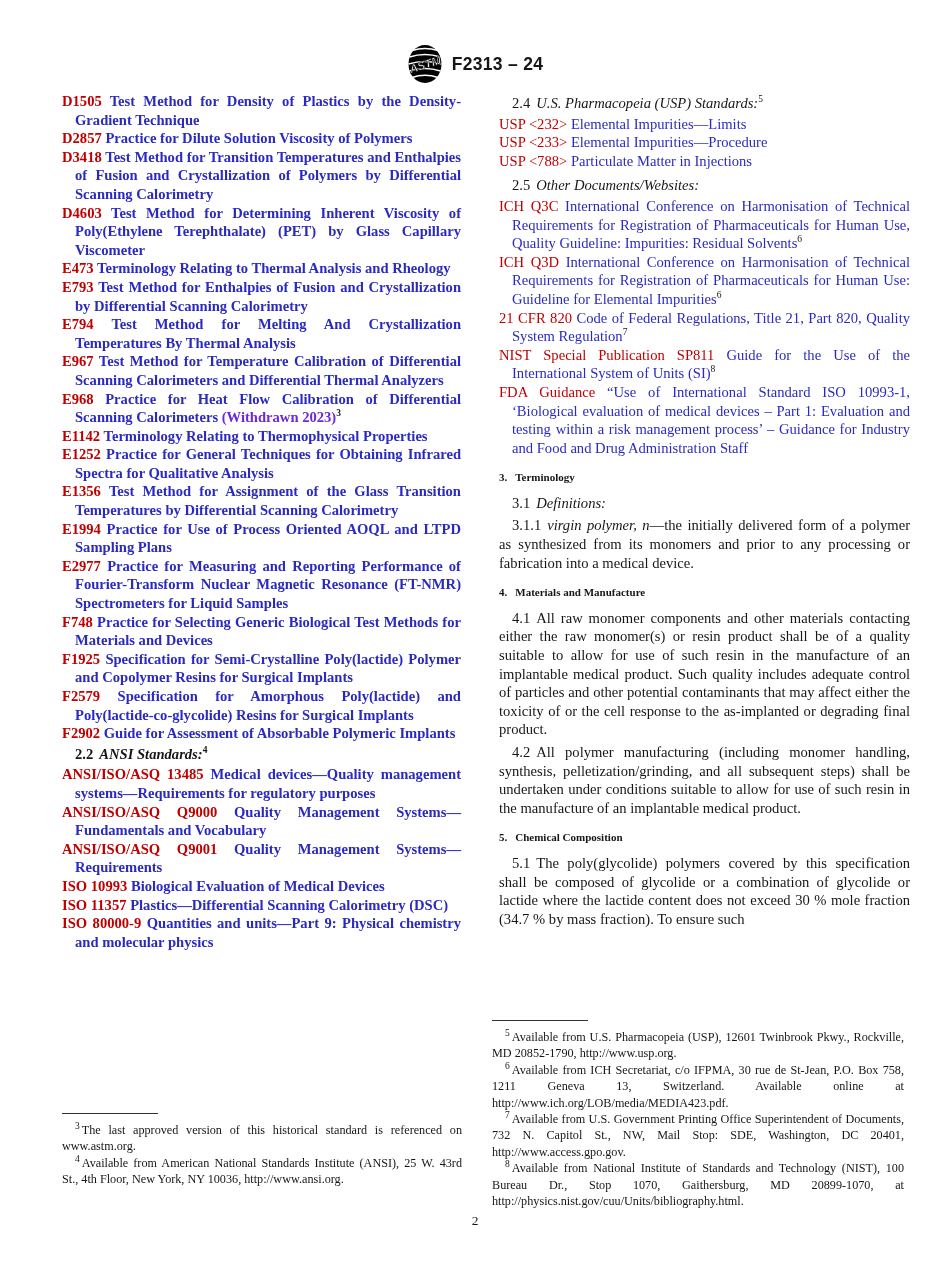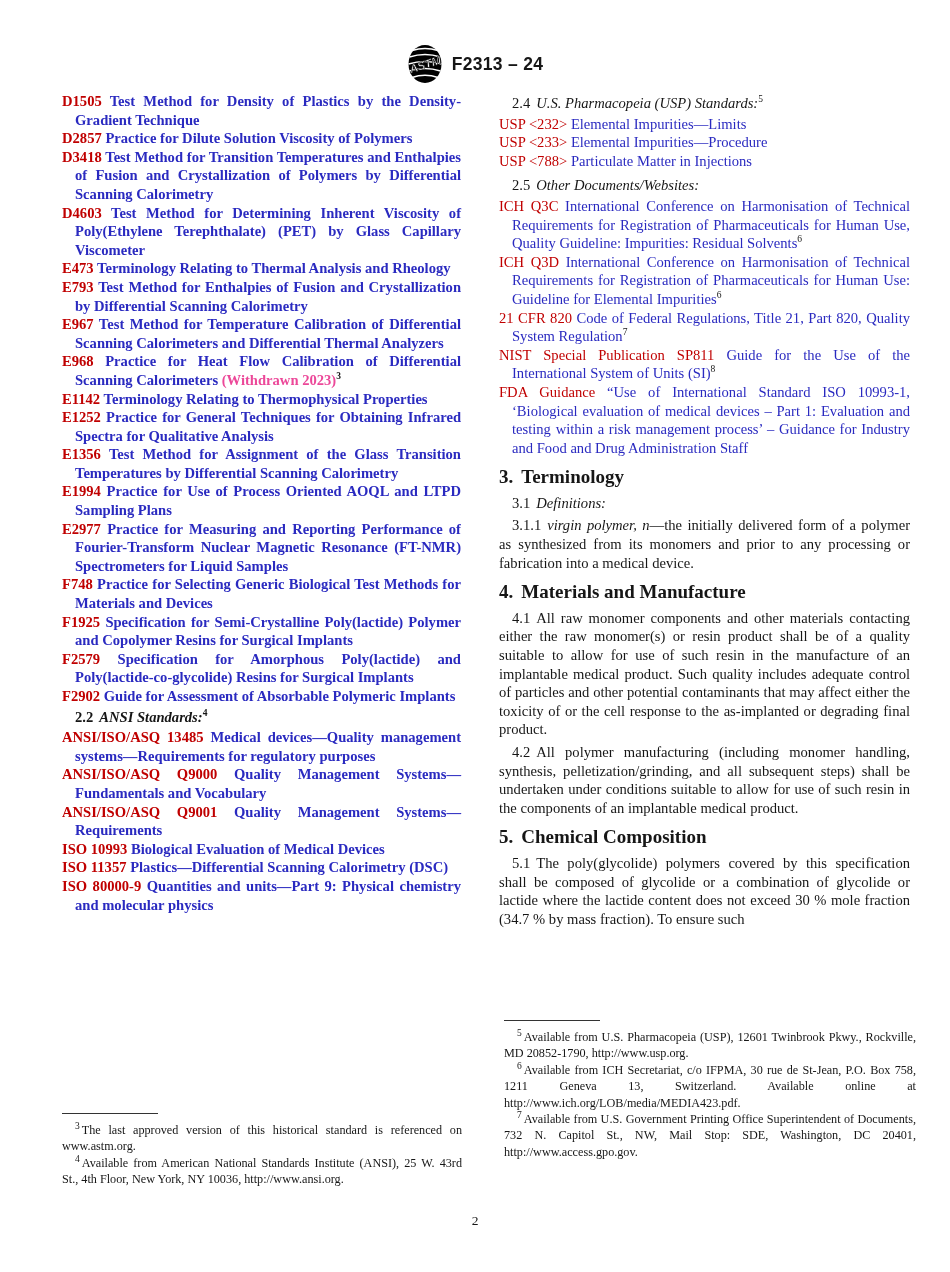--- a/index.html
+++ b/index.html
@@ -6,32 +6,32 @@
   .page{position:relative;width:950px;height:1272px;background:#ffffff;overflow:hidden;
         font-family:"Liberation Serif",serif;color:#161616;}
   .header{position:absolute;top:44px;left:0;right:0;display:flex;align-items:center;justify-content:center;gap:9px;}
   .doc-title{font-family:"Liberation Sans",sans-serif;font-weight:700;font-size:17.5px;letter-spacing:.3px;text-align:center;}
   .col{position:absolute;top:92px;font-size:14.6px;line-height:18.6px;}
   .col-left{left:62px;width:399px;font-weight:bold;}
   .col-right{left:468px;width:411px;margin-left:31px;}
   .ref{margin:0;padding-left:13px;text-indent:-13px;text-align:justify;}
   .code{color:#c00000;}
   .rtitle{color:#2a2ac0;}
-  .suffix{color:#ec4899;}
+  .suffix{color:#6d28d9;}
   sup{font-size:9.5px;line-height:0;vertical-align:super;}
   .subhead{margin:2px 0 2px;text-indent:13px;}
   .subhead i{margin-left:6px;}
   .mt{margin-top:6px;}
-  h2{font-size:19px;line-height:18.6px;margin:11px 0 7px;font-weight:700;}
+  h2{font-size:11px;line-height:18.6px;margin:11px 0 7px;font-weight:700;}
   .hnum{margin-right:8px;}
   .para{margin:0 0 4px;text-indent:13px;text-align:justify;font-family:Liberation Serif, serif;}
   .pnum{margin-right:6px;}
   .footnotes{position:absolute;font-size:12.2px;line-height:16.4px;}
   .fn-left{left:62px;top:1113px;width:400px;}
-  .fn-right{left:504px;top:1020px;width:412px;}
+  .fn-right{left:492px;top:1020px;width:412px;}
   .fnrule{width:96px;border-top:1.4px solid #333;margin-bottom:8px;}
   .fn{margin:0;text-indent:13px;text-align:justify;}
   .fn sup{margin-right:2px;}
   .pageno{position:absolute;top:1213px;left:0;right:0;text-align:center;font-size:13.5px;}
 </style>
 </head>
 <body>
 
 <div class="page">
 
@@ -59,20 +59,21 @@
 
         <p class="ref"><span class="code">D3418</span> <span class="rtitle">Test Method for Transition Temperatures and Enthalpies of Fusion and Crystallization of Polymers by Differential Scanning Calorimetry</span><span class="suffix"></span><sup></sup></p>
 
         <p class="ref"><span class="code">D4603</span> <span class="rtitle">Test Method for Determining Inherent Viscosity of Poly(Ethylene Terephthalate) (PET) by Glass Capillary Viscometer</span><span class="suffix"></span><sup></sup></p>
 
 
         <p class="ref"><span class="code">E473</span> <span class="rtitle">Terminology Relating to Thermal Analysis and Rheology</span><span class="suffix"></span><sup></sup></p>
 
         <p class="ref"><span class="code">E793</span> <span class="rtitle">Test Method for Enthalpies of Fusion and Crystallization by Differential Scanning Calorimetry</span><span class="suffix"></span><sup></sup></p>
 
+        <p class="ref"><span class="code">E794</span> <span class="rtitle">Test Method for Melting And Crystallization Temperatures By Thermal Analysis</span><span class="suffix"></span><sup></sup></p>
 
         <p class="ref"><span class="code">E967</span> <span class="rtitle">Test Method for Temperature Calibration of Differential Scanning Calorimeters and Differential Thermal Analyzers</span><span class="suffix"></span><sup></sup></p>
 
         <p class="ref"><span class="code">E968</span> <span class="rtitle">Practice for Heat Flow Calibration of Differential Scanning Calorimeters</span><span class="suffix"> (Withdrawn 2023)</span><sup>3</sup></p>
 
         <p class="ref"><span class="code">E1142</span> <span class="rtitle">Terminology Relating to Thermophysical Properties</span><span class="suffix"></span><sup></sup></p>
 
         <p class="ref"><span class="code">E1252</span> <span class="rtitle">Practice for General Techniques for Obtaining Infrared Spectra for Qualitative Analysis</span><span class="suffix"></span><sup></sup></p>
 
         <p class="ref"><span class="code">E1356</span> <span class="rtitle">Test Method for Assignment of the Glass Transition Temperatures by Differential Scanning Calorimetry</span><span class="suffix"></span><sup></sup></p>
@@ -142,21 +143,21 @@
     <h2><span class="hnum">3.</span><span>Terminology</span></h2>
 
     <p class="para"><span class="pnum">3.1</span><i>Definitions:</i></p>
 
     <p class="para"><span class="pnum">3.1.1</span><i>virgin polymer, n</i><span>—the initially delivered form of a polymer as synthesized from its monomers and prior to any processing or fabrication into a medical device.</span></p>
 
     <h2><span class="hnum">4.</span><span>Materials and Manufacture</span></h2>
 
     <p class="para"><span class="pnum">4.1</span><span>All raw monomer components and other materials contacting either the raw monomer(s) or resin product shall be of a quality suitable to allow for use of such resin in the manufacture of an implantable medical product. Such quality includes adequate control of particles and other potential contaminants that may affect either the toxicity of or the cell response to the as-implanted or degrading final product.</span></p>
 
-    <p class="para"><span class="pnum">4.2</span><span>All polymer manufacturing (including monomer handling, synthesis, pelletization/grinding, and all subsequent steps) shall be undertaken under conditions suitable to allow for use of such resin in the components of an implantable medical product.</span></p>
+    <p class="para"><span class="pnum">4.2</span><span>All polymer manufacturing (including monomer handling, synthesis, pelletization/grinding, and all subsequent steps) shall be undertaken under conditions suitable to allow for use of such resin in the manufacture of an implantable medical product.</span></p>
 
     <h2><span class="hnum">5.</span><span>Chemical Composition</span></h2>
 
     <p class="para"><span class="pnum">5.1</span><span>The poly(glycolide) polymers covered by this specification shall be composed of glycolide or a combination of glycolide or lactide where the lactide content does not exceed 30 % mole fraction (34.7 % by mass fraction). To ensure such</span></p>
   </div>
 
   <div class="footnotes fn-left">
     <div class="fnrule"></div>
     <div>
 
@@ -169,18 +170,19 @@
   <div class="footnotes fn-right">
     <div class="fnrule"></div>
     <div>
 
         <p class="fn"><sup>5</sup><span>Available from U.S. Pharmacopeia (USP), 12601 Twinbrook Pkwy., Rockville, MD 20852-1790, http://www.usp.org.</span></p>
 
         <p class="fn"><sup>6</sup><span>Available from ICH Secretariat, c/o IFPMA, 30 rue de St-Jean, P.O. Box 758, 1211 Geneva 13, Switzerland. Available online at http://www.ich.org/LOB/media/MEDIA423.pdf.</span></p>
 
         <p class="fn"><sup>7</sup><span>Available from U.S. Government Printing Office Superintendent of Documents, 732 N. Capitol St., NW, Mail Stop: SDE, Washington, DC 20401, http://www.access.gpo.gov.</span></p>
 
+        <p class="fn"><sup>8</sup><span>Available from National Institute of Standards and Technology (NIST), 100 Bureau Dr., Stop 1070, Gaithersburg, MD 20899-1070, at http://physics.nist.gov/cuu/Units/bibliography.html.</span></p>
       </div>
   </div>
 
   <div class="pageno">2</div>
 
 </div>
 
 </body></html>

